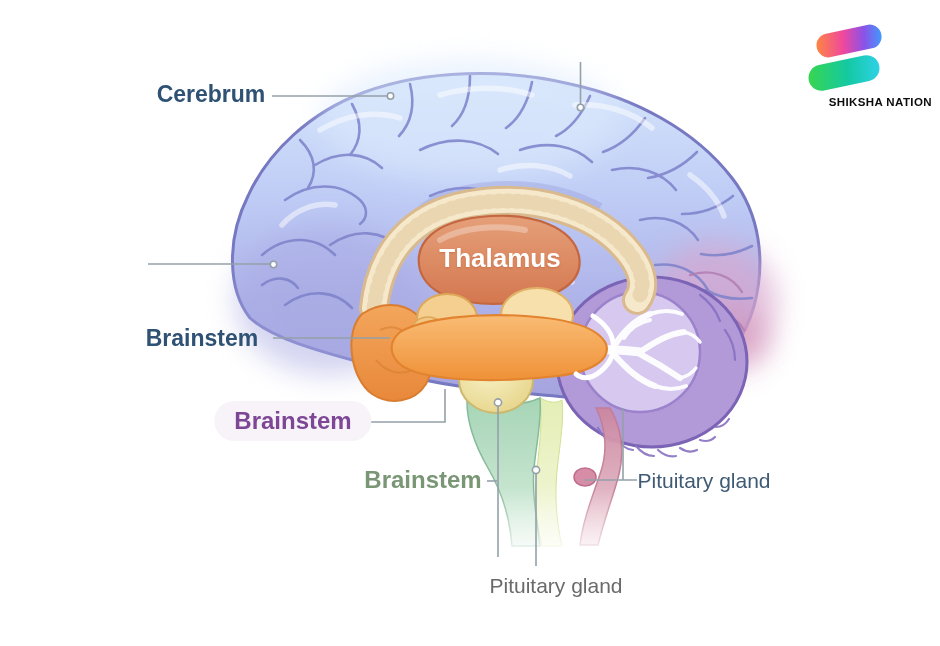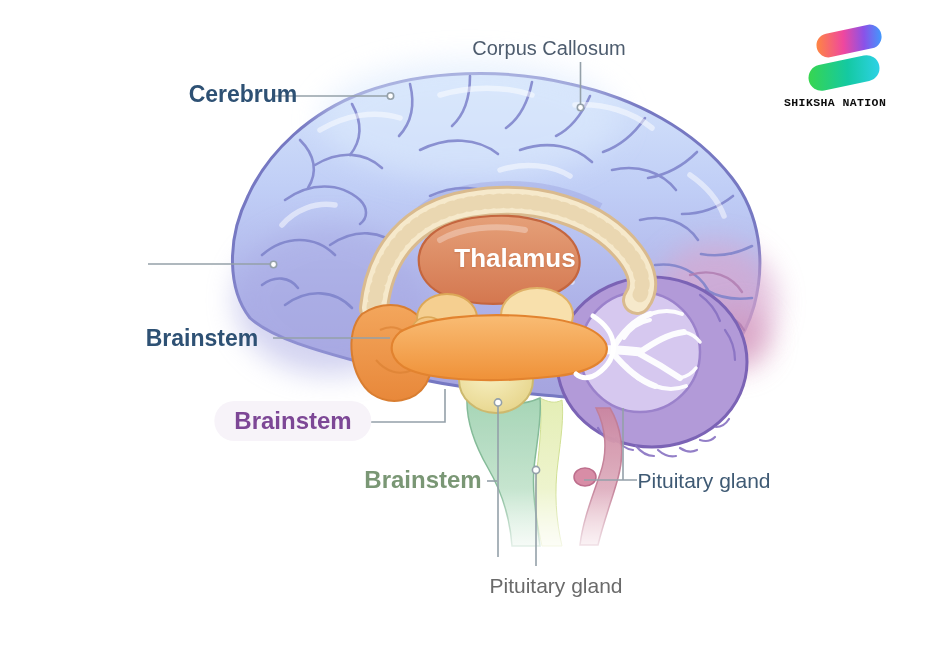--- a/index.html
+++ b/index.html
@@ -3,39 +3,39 @@
 <meta charset="utf-8">
 <style>
   html,body{margin:0;padding:0;background:#ffffff;}
   .stage{
     position:relative;width:940px;height:646px;background:#ffffff;overflow:hidden;
     font-family:"Liberation Sans","DejaVu Sans",sans-serif;
   }
   .art{position:absolute;left:0;top:0;}
   .lbl{position:absolute;transform:translate(-50%,-50%);white-space:nowrap;line-height:1;}
   .lbl-corpus{left:549px;top:48px;font-size:20px;font-weight:500;color:#4d5c6e;}
-  .lbl-cerebrum{left:211px;top:94px;font-size:23px;font-weight:700;color:#2e5174;margin-left:32px;}
+  .lbl-cerebrum{left:211px;top:94px;font-size:23px;font-weight:700;color:#2e5174;}
   .lbl-brainstem-up{left:202px;top:338px;font-size:23px;font-weight:700;color:#2e5174;}
   .lbl-thalamus{left:500px;top:258px;font-size:26px;font-weight:600;color:#ffffff;
-    text-shadow:0 1px 2px rgba(160,80,40,.35);margin-left:15px;}
+    text-shadow:0 1px 2px rgba(160,80,40,.35);}
   .lbl-hypothalamus{left:497px;top:348px;font-size:26px;font-weight:600;color:#ffffff;
     text-shadow:0 1px 2px rgba(190,110,30,.35);}
   .lbl-cerebellum{left:293px;top:421px;font-size:24px;font-weight:600;color:#7d4796;
     background:#f7f3f9;padding:8px 20px;border-radius:22px;}
   .lbl-brainstem-low{left:423px;top:480px;font-size:24px;font-weight:600;color:#7a9775;}
   .lbl-pit-right{left:704px;top:480px;font-size:21px;font-weight:400;color:#3f5a74;}
   .lbl-pit-bottom{left:556px;top:585px;font-size:21px;font-weight:400;color:#6a6a6a;}
   .logo{position:absolute;left:780px;top:20px;width:140px;height:95px;}
   .logo .bar{position:absolute;border-radius:14px;}
   .logo .bar.top{left:36px;top:9px;width:66px;height:24px;transform:rotate(-12deg);
     background:linear-gradient(100deg,#ff8a3c 0%,#ef479f 42%,#8a52e8 72%,#3aa0ff 100%);}
   .logo .bar.bottom{left:28px;top:40px;width:72px;height:26px;transform:rotate(-12deg);
     background:linear-gradient(100deg,#39d64b 0%,#14c9a2 55%,#2fd2ea 100%);}
-  .logo .brand{position:absolute;left:4px;top:76px;width:140px;text-align:left;
-    font-size:11.5px;font-weight:700;letter-spacing:.4px;color:#0c0c0c;font-family:Liberation Mono, monospace;}
+  .logo .brand{position:absolute;left:12px;top:76px;width:140px;text-align:right;
+    font-size:11.5px;font-weight:700;letter-spacing:.4px;color:#0c0c0c;}
 </style>
 </head>
 <body>
 
 <div class="stage">
 
   <svg class="art" width="940" height="646" viewBox="0 0 940 646">
     <defs>
       <linearGradient id="gradCerebrum" x1="0" y1="0" x2="0" y2="1">
         <stop offset="0" stop-color="#d6e5fb"></stop>
@@ -231,21 +231,20 @@
       <path d="M 536,474 V 566"></path>
       <path d="M 584,480 H 637 M 623,480 V 408"></path>
       <circle cx="580.5" cy="107.5" r="3.2" fill="#ffffff"></circle>
       <circle cx="390.5" cy="96" r="3.2" fill="#ffffff"></circle>
       <circle cx="273.5" cy="264.5" r="3.2" fill="#ffffff"></circle>
       <circle cx="498" cy="402.5" r="3.6" fill="#ffffff"></circle>
       <circle cx="536" cy="470" r="3.6" fill="#ffffff"></circle>
     </g>
   </svg>
 
-  <div class="lbl lbl-corpus">Corpus Callosum</div>
   <div class="lbl lbl-cerebrum">Cerebrum</div>
   <div class="lbl lbl-brainstem-up">Brainstem</div>
   <div class="lbl lbl-thalamus">Thalamus</div>
   <div class="lbl lbl-cerebellum">Brainstem</div>
   <div class="lbl lbl-brainstem-low">Brainstem</div>
   <div class="lbl lbl-pit-right">Pituitary gland</div>
   <div class="lbl lbl-pit-bottom">Pituitary gland</div>
 
   <div class="logo">
     <div class="bar top"></div>

